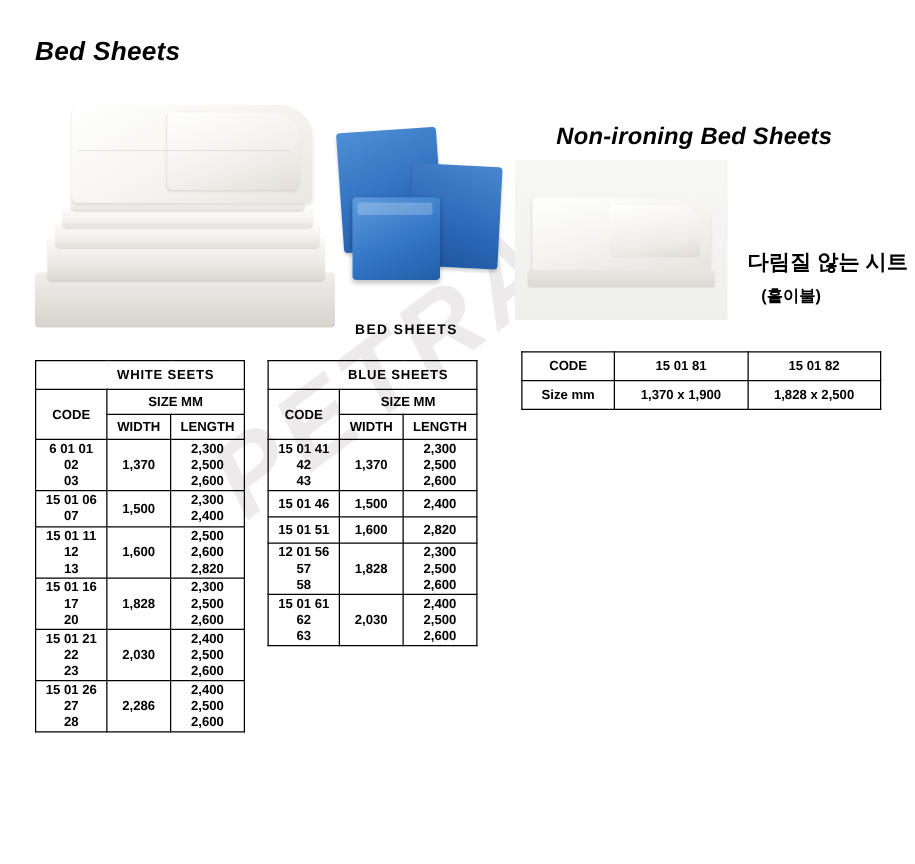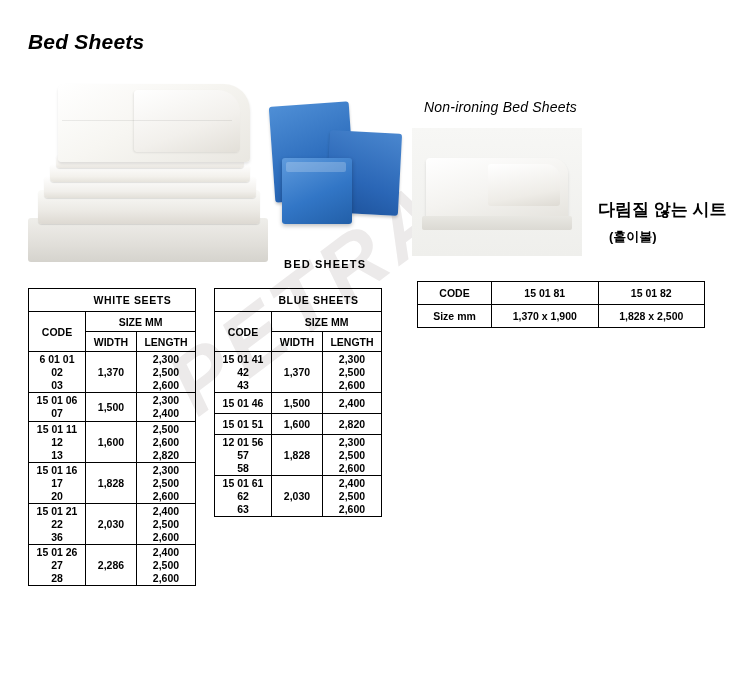--- a/index.html
+++ b/index.html
@@ -25,24 +25,24 @@
     position: absolute;
     left: 28px;
     top: 30px;
     font-size: 21px;
     font-weight: bold;
     font-style: italic;
     letter-spacing: 0.2px;
   }
   .title-secondary {
     position: absolute;
-    left: 424px;
+    left: 445px;
     top: 99px;
-    font-size: 14px;
-    font-weight: normal;
+    font-size: 19px;
+    font-weight: bold;
     font-style: italic;
     letter-spacing: 0.2px;
   }
   .caption-bedsheets {
     position: absolute;
     left: 284px;
     top: 258px;
     font-size: 11px;
     font-weight: bold;
     letter-spacing: 1.2px;
@@ -337,21 +337,21 @@
         <div>2,300</div>
         <div>2,500</div>
         <div>2,600</div>
       </td>
     </tr>
 
     <tr class="grp">
       <td class="code-list">
         <div>15 01 21</div>
         <div>22</div>
-        <div>36</div>
+        <div>23</div>
       </td>
       <td>2,030</td>
       <td class="val-list">
         <div>2,400</div>
         <div>2,500</div>
         <div>2,600</div>
       </td>
     </tr>
 
     <tr class="grp">

